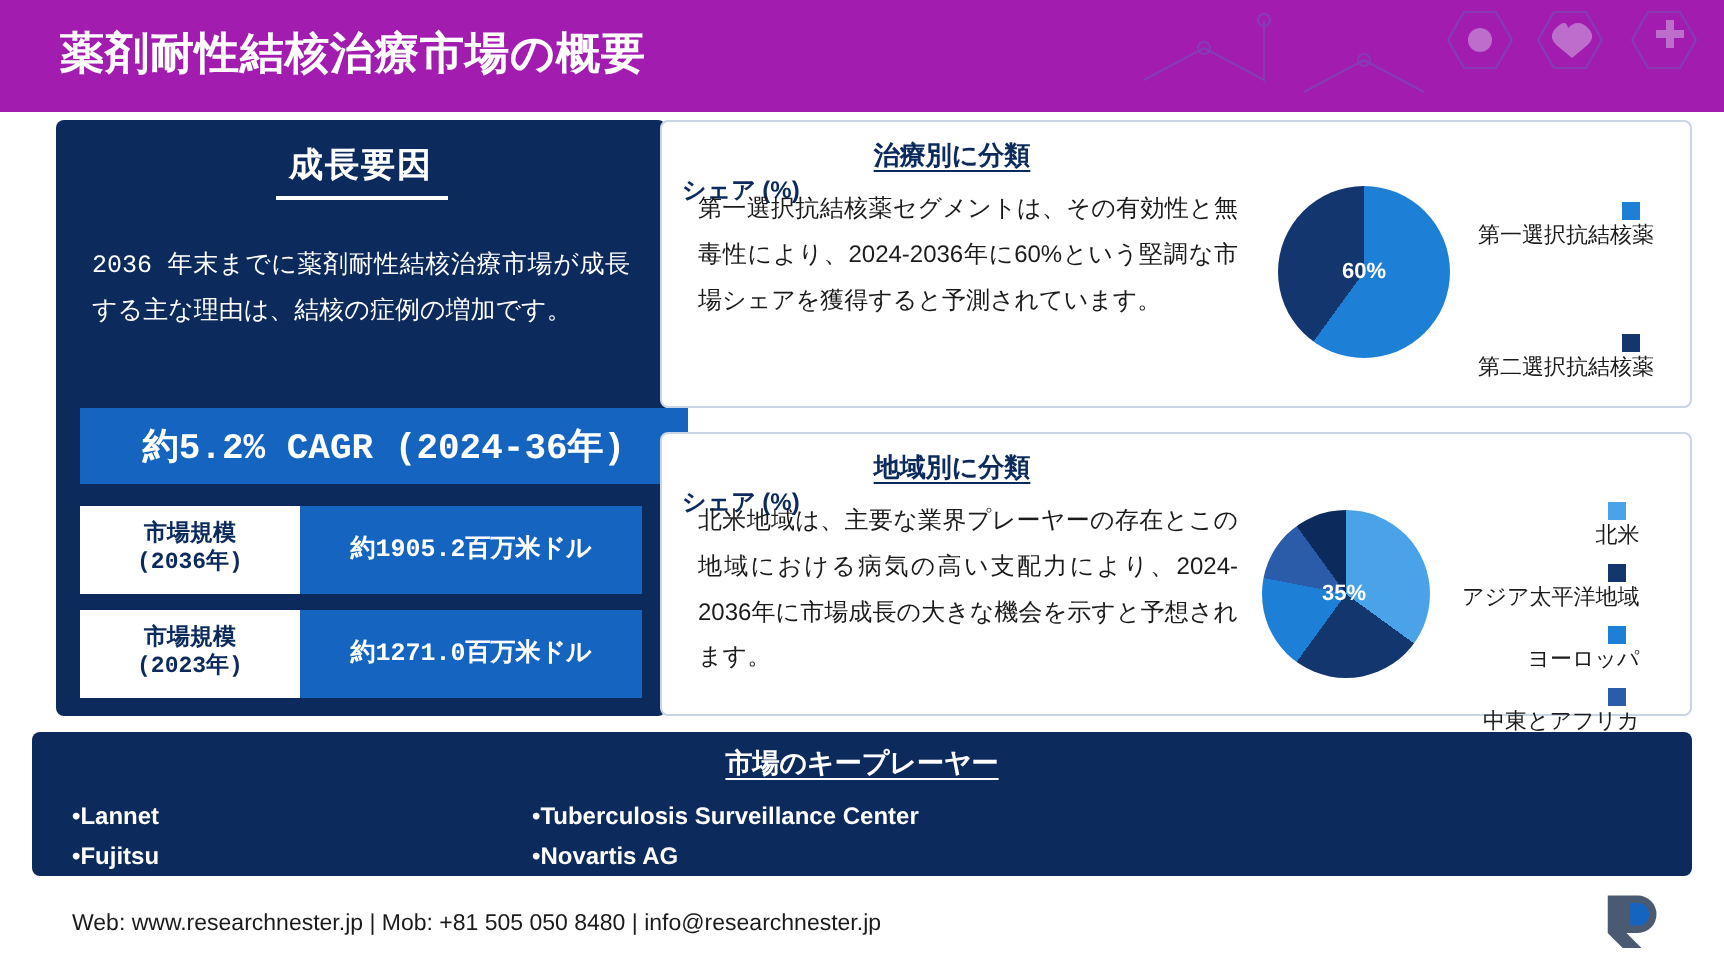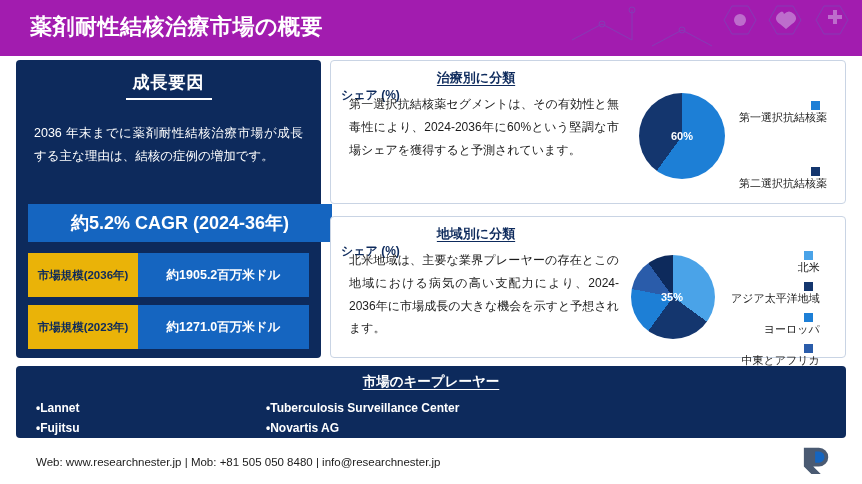--- a/index.html
+++ b/index.html
@@ -40,26 +40,27 @@
     left: 30px; top: 12px;
     color: #ffffff;
     font-size: 22px;
     font-weight: bold;
     letter-spacing: 0.5px;
   }
 
   
   .growth-panel {
     position: absolute;
-    left: 16px; top: 60px;
+    left: 28px; top: 60px;
     width: 305px; height: 298px;
     background: #0d2a5c;
     border-radius: 4px;
     color: #ffffff;
     box-sizing: border-box;
+    font-family: Liberation Mono, monospace;
   }
   .growth-title {
     text-align: center;
     font-size: 17px;
     font-weight: bold;
     margin-top: 11px;
     letter-spacing: 1px;
   }
   .growth-rule {
     width: 86px;
@@ -89,26 +90,26 @@
     position: absolute;
     left: 12px;
     width: 281px;
     height: 44px;
     display: flex;
   }
   .stat-row.r1 { top: 193px; }
   .stat-row.r2 { top: 245px; }
   .stat-label {
     width: 110px;
-    background: #eab308;
+    background: #ffffff;
     color: #0d2a5c;
     font-size: 11.5px;
     font-weight: bold;
     display: flex;
-    flex-direction: row;
+    flex-direction: column;
     align-items: center;
     justify-content: center;
     line-height: 1.25;
     text-align: center;
     box-sizing: border-box;
   }
   .stat-value {
     flex: 1;
     background: #1565c0;
     color: #ffffff;

